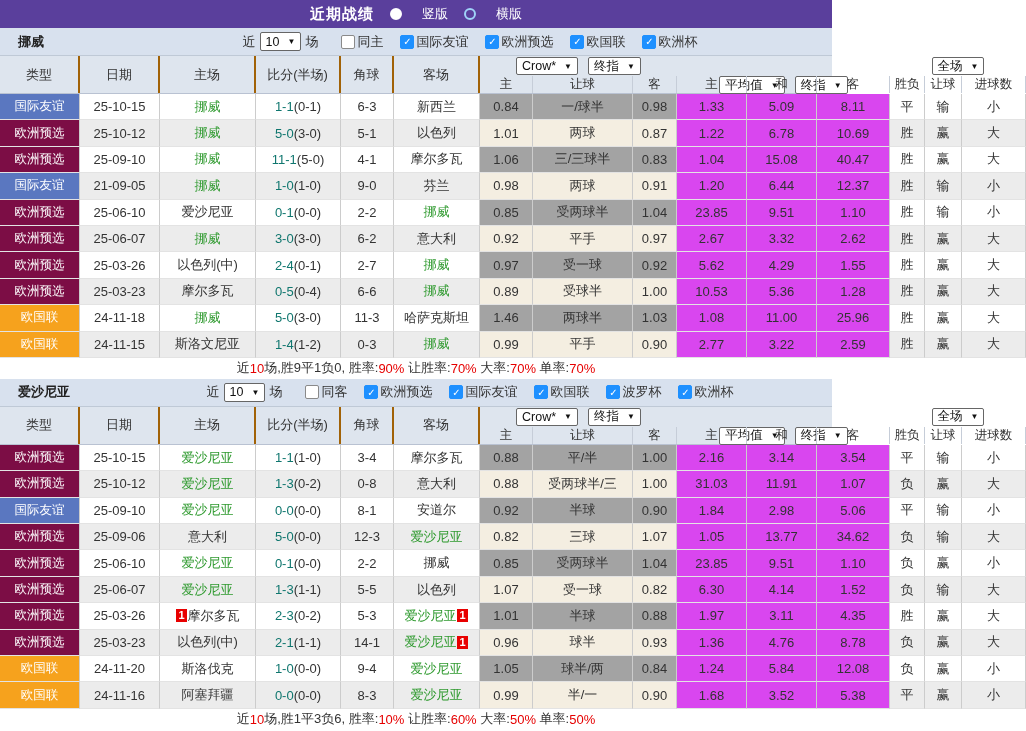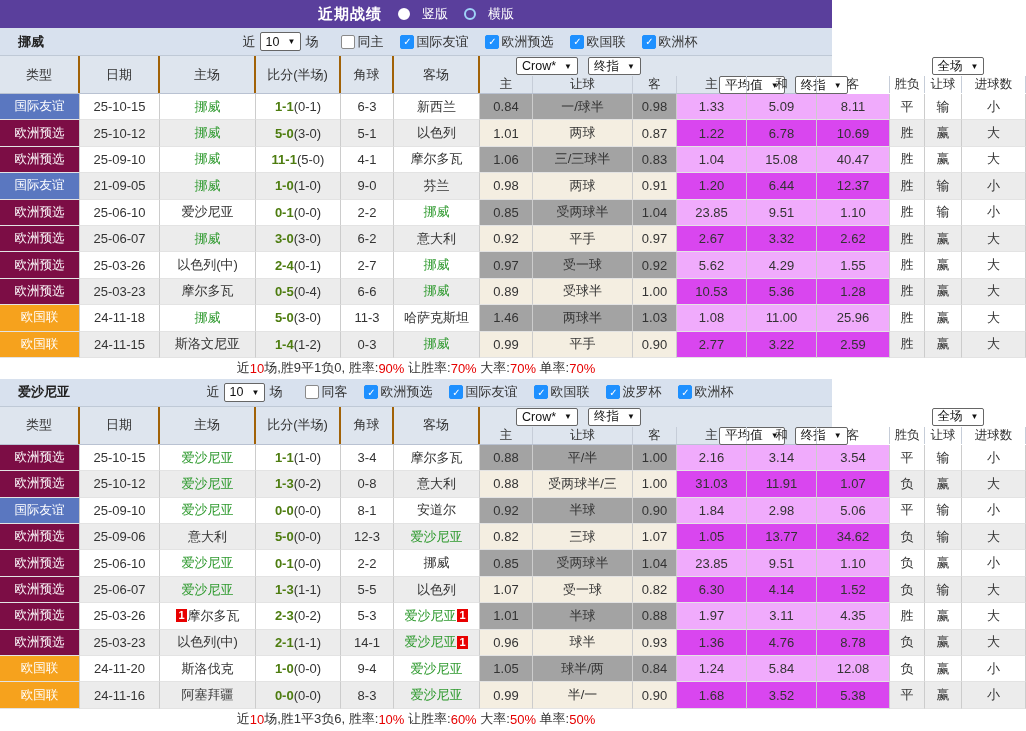--- a/index.html
+++ b/index.html
@@ -3,21 +3,21 @@
 <meta charset="utf-8">
 <style>
   html,body{margin:0;padding:0;background:#fff;}
   body{font-family:"Liberation Sans","DejaVu Sans",sans-serif;width:1026px;}
   .page{width:832px;}
 
   
   .topbar{height:28px;background:#5a3f9c;display:flex;align-items:center;justify-content:center;gap:16px;color:#fff;}
   .topbar .title{font-weight:bold;font-size:15px;letter-spacing:1px;}
   .radios{display:inline-flex;align-items:center;gap:16px;}
-  .radio{display:inline-flex;align-items:center;gap:12px;cursor:pointer;font-size:13px;color:#fff;}
+  .radio{display:inline-flex;align-items:center;gap:20px;cursor:pointer;font-size:13px;color:#fff;}
   .rdot{width:12px;height:12px;border-radius:50%;border:2px solid #9fd2f8;background:transparent;box-sizing:border-box;}
   .rdot.on{background:#fff;border-color:#fff;}
 
   
   .filterbar{height:27px;background:#d8e1ee;position:relative;display:flex;align-items:center;border-bottom:1px solid #bfc9d6;}
   .filterbar .team{position:absolute;left:18px;font-weight:bold;font-size:13px;color:#222;}
   .fcluster{margin:0 auto;transform:translateX(54px);display:flex;align-items:center;font-size:13px;color:#333;}
   .fselect{display:inline-flex;align-items:center;justify-content:space-between;background:#fff;border:1px solid #666;border-radius:2px;height:19px;padding:0 5px;margin:0 4px;font-size:12.5px;gap:8px;cursor:pointer;color:#111;box-sizing:border-box;}
   .caret{font-size:8px;color:#111;}
   .cb{display:inline-flex;align-items:center;margin-left:8px;cursor:pointer;padding-left:15px;}
@@ -39,28 +39,28 @@
   .g .fselect{height:18px;margin:0 2px;justify-content:space-between;}
   .sh{grid-row:2;display:flex;align-items:center;justify-content:center;font-size:12.5px;color:#333;border-right:1px solid #c6cdd8;}
 
   .tbody{width:1026px;}
   .trow{display:grid;grid-template-columns:80px 80px 96px 85px 53px 86px 53px 100px 44px 70px 70px 73px 35px 37px 64px;height:26.4px;font-size:13px;}
   .trow .c{display:flex;align-items:center;justify-content:center;border-right:1px solid #ccc;border-bottom:1px solid #e3e3e3;overflow:hidden;white-space:nowrap;color:#333;}
   .trow.odd{background:#fff;}
   .trow.even{background:#ececec;}
   .odd .co{background:#a3a3a3;}
   .even .co{background:#f4eee1;}
-  .odd .ca{background:#f0abfc;}
+  .odd .ca{background:#d946ef;}
   .even .ca{background:#d946ef;}
   .c.type{color:#fff;font-size:12.5px;}
   .t-blue{background:#5a77c0;}
   .t-maroon{background:#7c0d45;}
   .t-orange{background:#f6a21d;}
   .c-green2{color:#2f9a2f;}
-  .ft{color:#4d7c0f;font-weight:bold;}
+  .ft{color:#0f766e;}
   .ht{color:#333;}
   .c-red{color:#e00000;}
   .c-green{color:#0f8a0f;}
   .c-blue{color:#3232cc;}
   .rc{background:#e80000;color:#fff;font-size:11px;line-height:13px;padding:0 2px;margin:0 1px;font-weight:bold;}
 
   .summary{height:21px;display:flex;align-items:center;justify-content:center;font-size:13px;background:#fff;}
   .summary span{white-space:pre;}
   .s-red{color:#e60000;}
   .s-blk{color:#333;}

